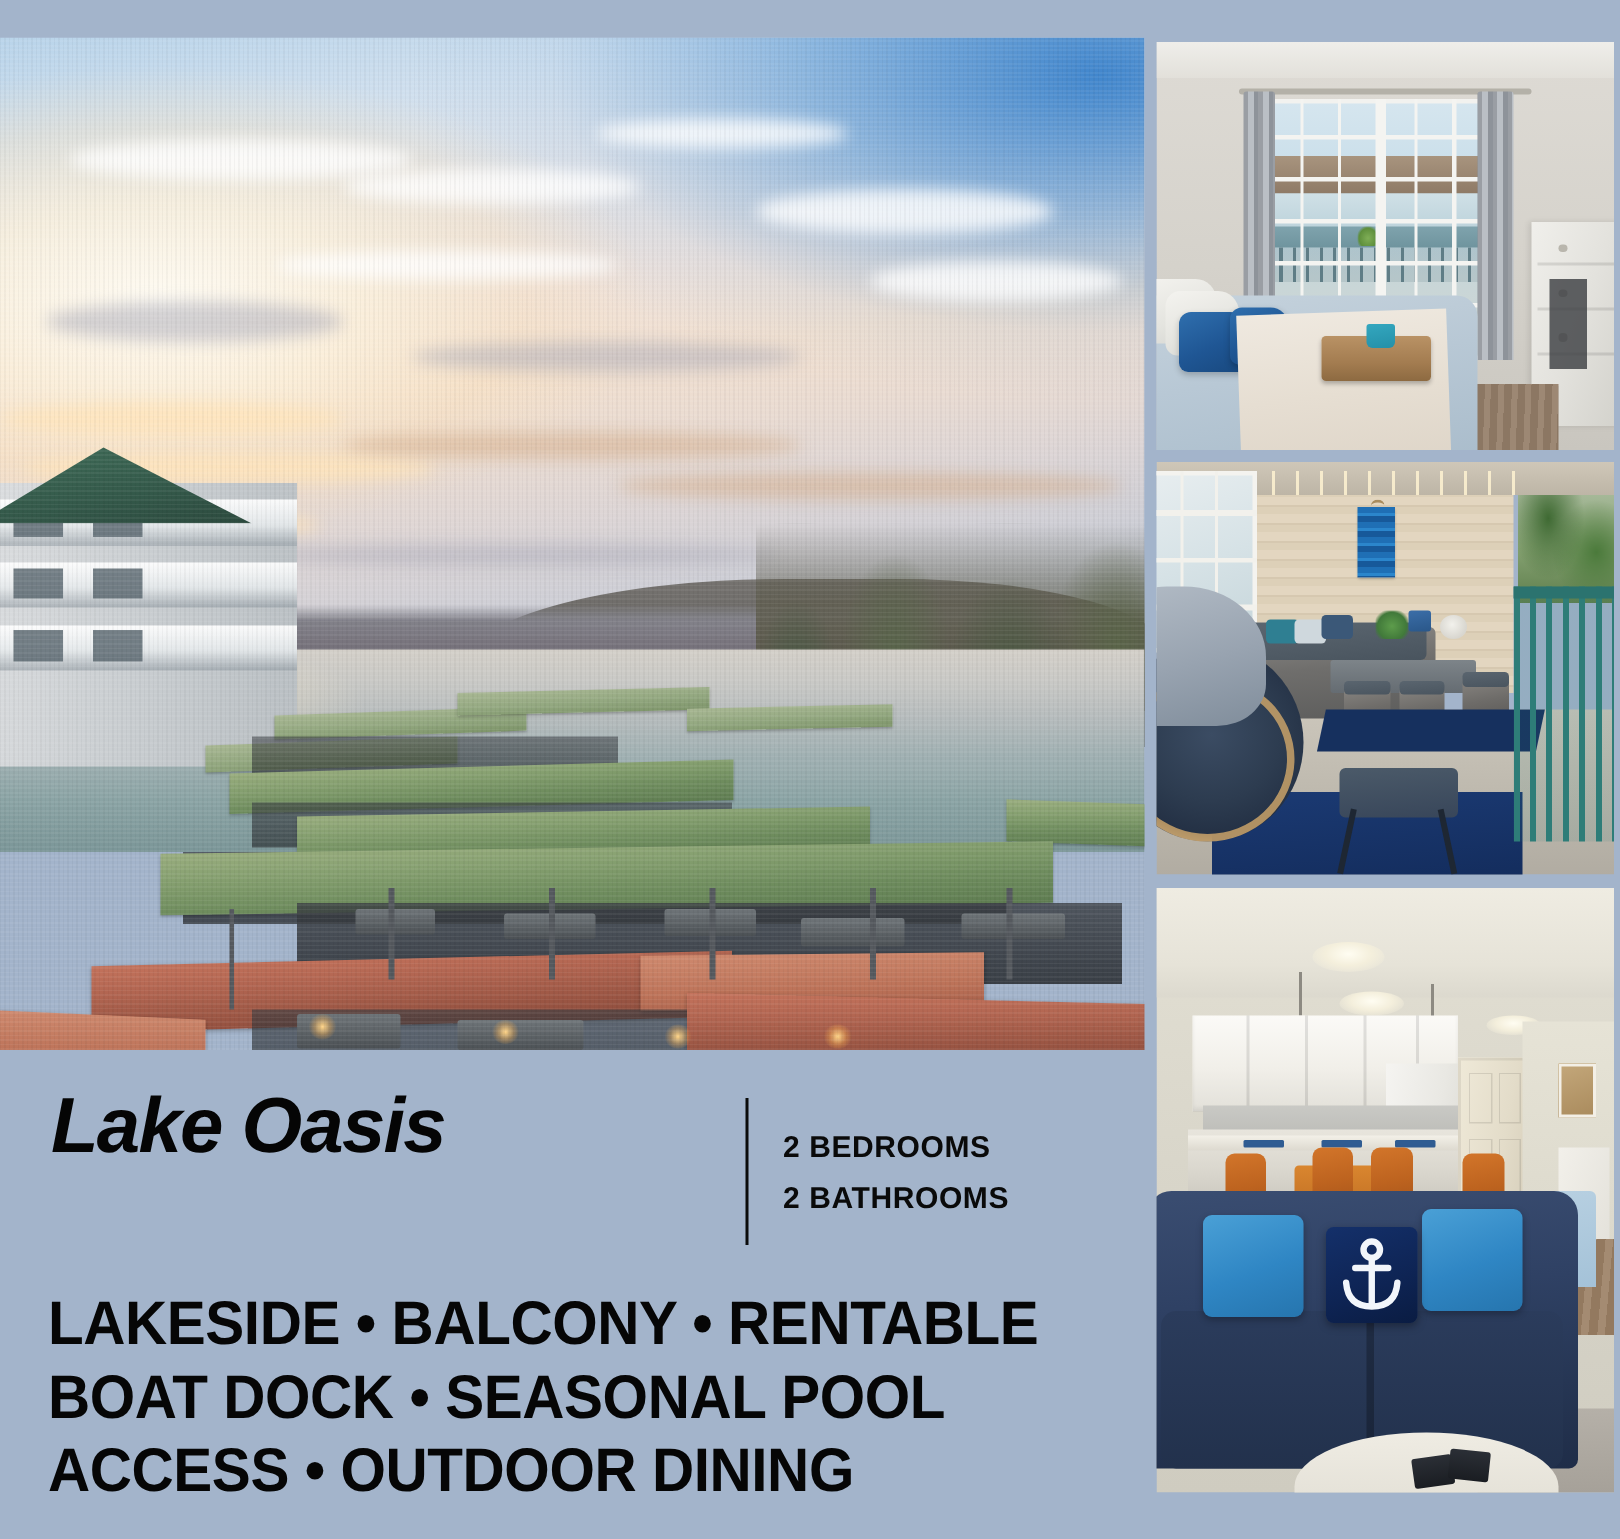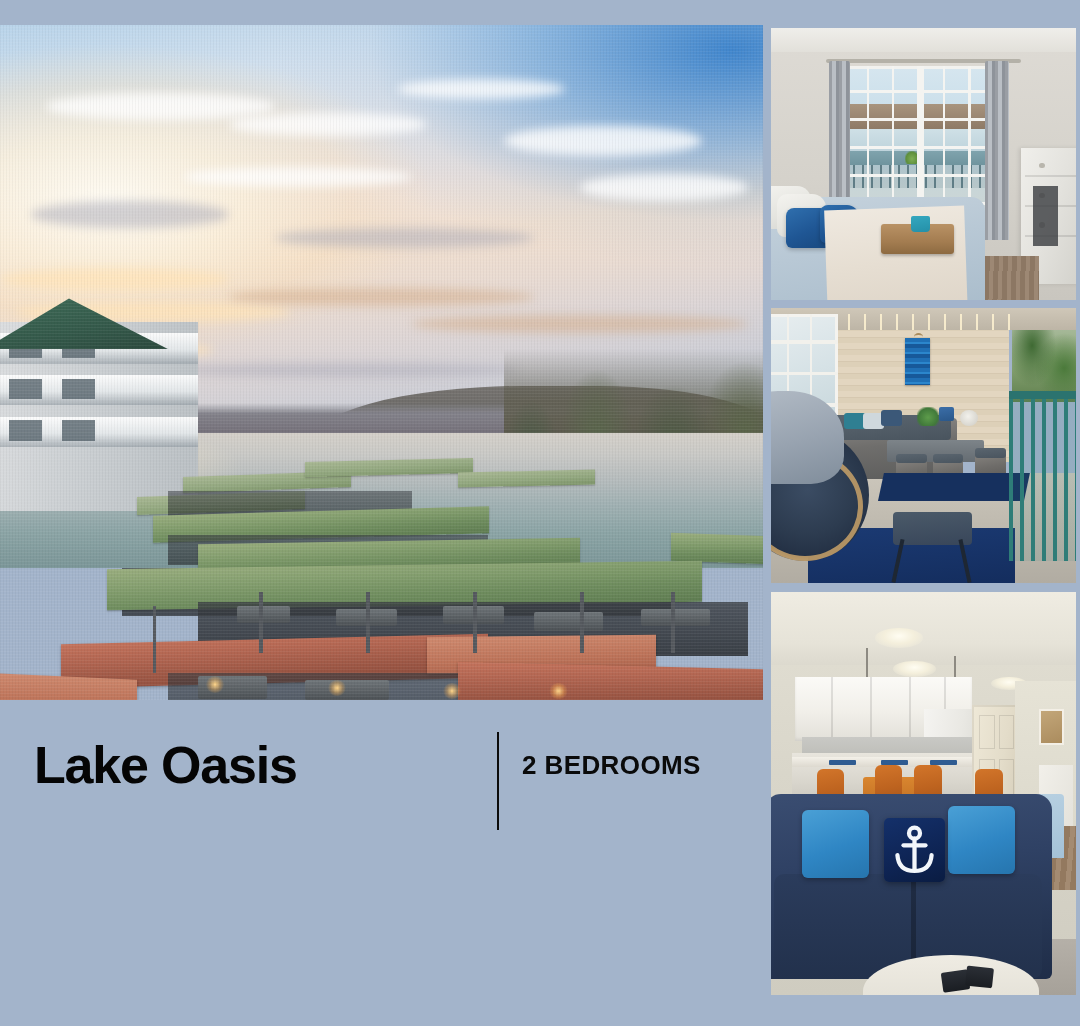--- a/index.html
+++ b/index.html
@@ -375,39 +375,39 @@
   #lv-rug { left: 70%; bottom: 0; width: 32%; height: 14%;
             background: linear-gradient(180deg, #b5b0a8 0%, #a6a199 100%); }
 
   
   #text-area {
     position: absolute;
     left: 0; top: 700px;
     width: 771px; height: 326px;
   }
 
-  #title-block { position: absolute; left: 34px; top: 39px; }
+  #title-block { position: absolute; left: 34px; top: 25px; font-style: italic; }
   #title-line1, #title-line2 {
     font-size: 52px;
     font-weight: 700;
     letter-spacing: -1.2px;
     line-height: 52px;
     color: #050505;
     white-space: nowrap;
   }
 
   #specs-divider {
     position: absolute;
     left: 497px; top: 32px;
     width: 2px; height: 98px;
     background: #0b0b0b;
   }
   #specs-block { position: absolute; left: 522px; top: 48px; }
   .spec-line {
-    font-size: 26px;
+    font-size: 20px;
     font-weight: 700;
     letter-spacing: .4px;
     line-height: 34px;
     color: #0a0a0a;
     white-space: nowrap;
   }
 
   #features-block { position: absolute; left: 32px; top: 158px; width: 712px; }
   .feature-line {
     font-size: 41px;
@@ -687,18 +687,24 @@
   <div id="text-area">
 
     <div id="title-block">
       <div id="title-line1">Lake Oasis</div>
     </div>
 
     <div id="specs-divider"></div>
 
     <div id="specs-block">
       <div class="spec-line">2 BEDROOMS</div>
+      <div class="spec-line">2 BATHROOMS</div>
     </div>
 
+    <div id="features-block">
+      <div class="feature-line">LAKESIDE • BALCONY • RENTABLE</div>
+      <div class="feature-line">BOAT DOCK • SEASONAL POOL</div>
+      <div class="feature-line">ACCESS • OUTDOOR DINING</div>
+    </div>
 
   </div>
 
 </div>
 
 </body></html>

